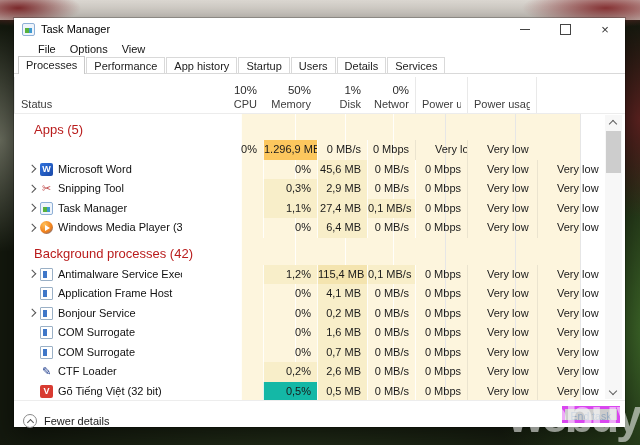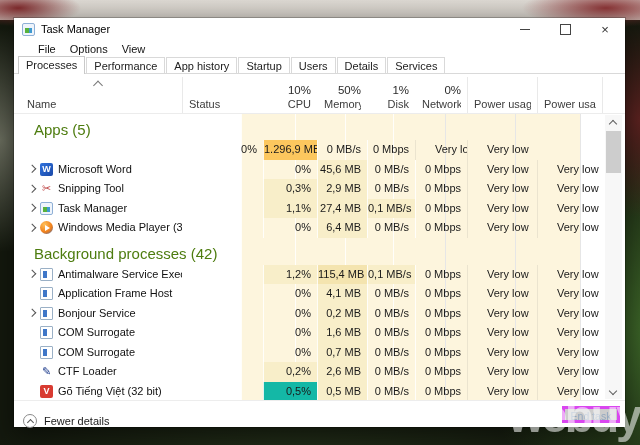--- a/index.html
+++ b/index.html
@@ -51,21 +51,21 @@
   .h-space{border-left:none;}
   
   .list{position:relative;height:286px;overflow:hidden;}
   .strip{position:absolute;top:0;bottom:0;box-sizing:border-box;border-left:1px solid rgba(255,255,255,.85);z-index:0;}
   .strip.cpu{right:330px;width:54px;}
   .strip.mem{right:280px;width:50px;}
   .strip.disk{right:232px;width:48px;}
   .strip.net{right:180px;width:52px;}
   .strip.pow{right:110px;width:70px;border-left:1px solid #e6e6e6;}
   .strip.powt{right:44px;width:66px;border-left:1px solid #e6e6e6;border-right:1px solid #e6e6e6;}
-  .group{position:relative;z-index:1;height:22px;display:flex;align-items:center;padding-left:20px;color:#4d7c0f;font-size:15px;}
+  .group{position:relative;z-index:1;height:22px;display:flex;align-items:center;padding-left:20px;color:#b91c1c;font-size:13px;}
   .group.first{margin-top:4px;}
   .group.second{margin-top:5px;}
   .row{position:relative;z-index:1;height:19.5px;line-height:19.5px;}
   .cell{box-sizing:border-box;overflow:hidden;white-space:nowrap;}
   .name-cell{display:flex;align-items:center;padding-left:13px;}
   .num{text-align:right;padding-right:6px;border-left:1px solid rgba(255,255,255,.85);}
   .txt{text-align:left;padding-left:19px;border-left:1px solid #ebe4cf;}
   .chev{width:10px;height:10px;flex:0 0 10px;position:relative;margin-right:3px;}
   .chev::before{content:"";position:absolute;left:2px;top:2px;width:4.5px;height:4.5px;border-right:1px solid #555;border-bottom:1px solid #555;transform:rotate(-45deg);}
   .row.nochev .chev::before{display:none;}
@@ -135,24 +135,20 @@
     <span class="tab active">Processes</span>
     <span class="tab">Performance</span>
     <span class="tab">App history</span>
     <span class="tab">Startup</span>
     <span class="tab">Users</span>
     <span class="tab">Details</span>
     <span class="tab">Services</span>
   </div>
 
   <div class="grid colheaders">
-    <div class="h first">
-      <span class="sortchev"></span>
-      <span class="lbl">Name</span>
-    </div>
     <div class="h">
         <span class="lbl">Status</span>
       </div>
     <div class="h num">
         <div class="pct">10%</div>
         <span class="lbl">CPU</span>
       </div>
     <div class="h num">
         <div class="pct">50%</div>
         <span class="lbl">Memory</span>

